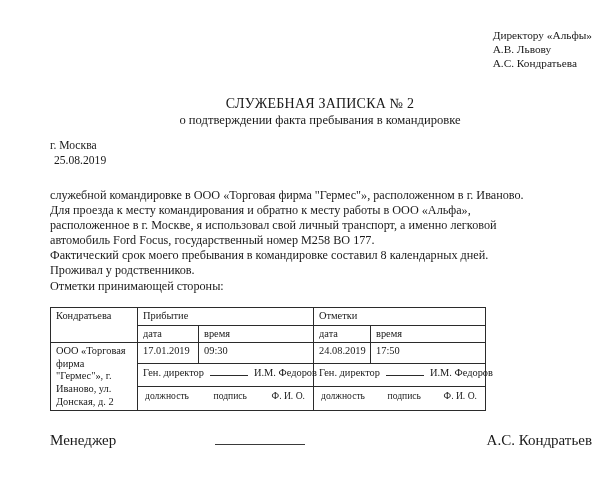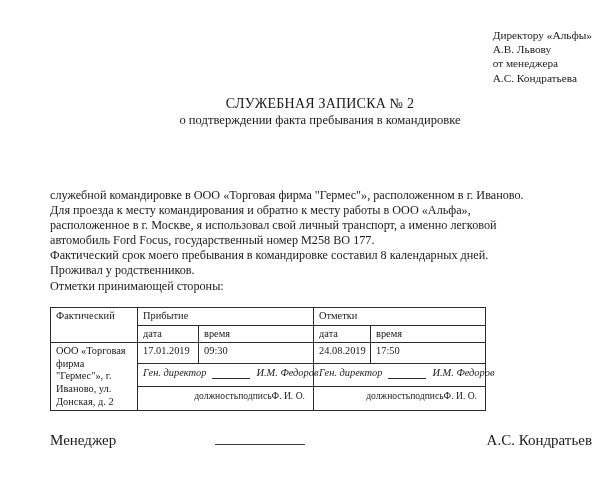--- a/index.html
+++ b/index.html
@@ -94,40 +94,40 @@
   .c-org   { width: 87px; }
   .c-ad    { width: 61px; }
   .c-at    { width: 115px; }
   .c-dd    { width: 57px; }
   .c-dt    { width: 115px; }
 
   .org-cell { line-height: 12.4px; }
   .sign-row td { padding-top: 3px; padding-bottom: 3px; }
   .sign-inner {
     display: flex;
-    align-items: flex-end;
+    align-items: flex-start;
     white-space: nowrap;
-    font-style: italic;
   }
   .sign-inner .lead { }
   .sign-inner .rule {
     display: inline-block;
     flex: 0 0 auto;
     width: 38px;
     border-bottom: 1px solid #2b2b2b;
     margin: 0 6px;
     height: 8px;
   }
   .cap-row td { padding-top: 3px; padding-bottom: 4px; }
   .cap-inner {
     display: flex;
-    justify-content: flex-end;
+    justify-content: space-between;
     font-size: 9.6px;
     padding: 0 4px 0 2px;
     white-space: nowrap;
+    gap: 14px;
   }
 
   
   .footer {
     position: absolute;
     top: 432px;
     left: 30px;
     right: 28px;
     height: 20px;
     font-size: 15px;
@@ -151,29 +151,32 @@
   }
 </style>
 </head>
 <body>
 
 <div class="page">
 
   <div class="addressee">
     <div>Директору «Альфы»</div>
     <div>А.В. Львову</div>
-    <div>от менеджера</div>
     <div>А.С. Кондратьева</div>
   </div>
 
   <div class="title-block">
     <div class="doc-title">СЛУЖЕБНАЯ ЗАПИСКА № 2</div>
     <div class="doc-subtitle">о подтверждении факта пребывания в командировке</div>
   </div>
 
+  <div class="place-date">
+    <div>г. Москва</div>
+    <div class="date">25.08.2019</div>
+  </div>
 
   <div class="body-text">
     <p>служебной командировке в ООО «Торговая фирма "Гермес"», расположенном в г. Иваново.</p>
     <p>Для проезда к месту командирования и обратно к месту работы в ООО «Альфа»,</p>
     <p>расположенное в г. Москве, я использовал свой личный транспорт, а именно легковой</p>
     <p>автомобиль Ford Focus, государственный номер М258 ВО 177.</p>
     <p>Фактический срок моего пребывания в командировке составил 8 календарных дней.</p>
     <p>Проживал у родственников.</p>
     <p>Отметки принимающей стороны:</p>
   </div>
@@ -181,21 +184,21 @@
   <table class="marks-table">
     <colgroup>
       <col class="c-org">
         <col class="c-ad">
         <col class="c-at">
         <col class="c-dd">
         <col class="c-dt">
     </colgroup>
     <tbody>
       <tr>
-        <td rowspan="2">Фактический</td>
+        <td rowspan="2">Кондратьева</td>
         <td colspan="2">Прибытие</td>
         <td colspan="2">Отметки</td>
       </tr>
       <tr>
         <td>дата</td>
         <td>время</td>
         <td>дата</td>
         <td>время</td>
       </tr>
       <tr>

